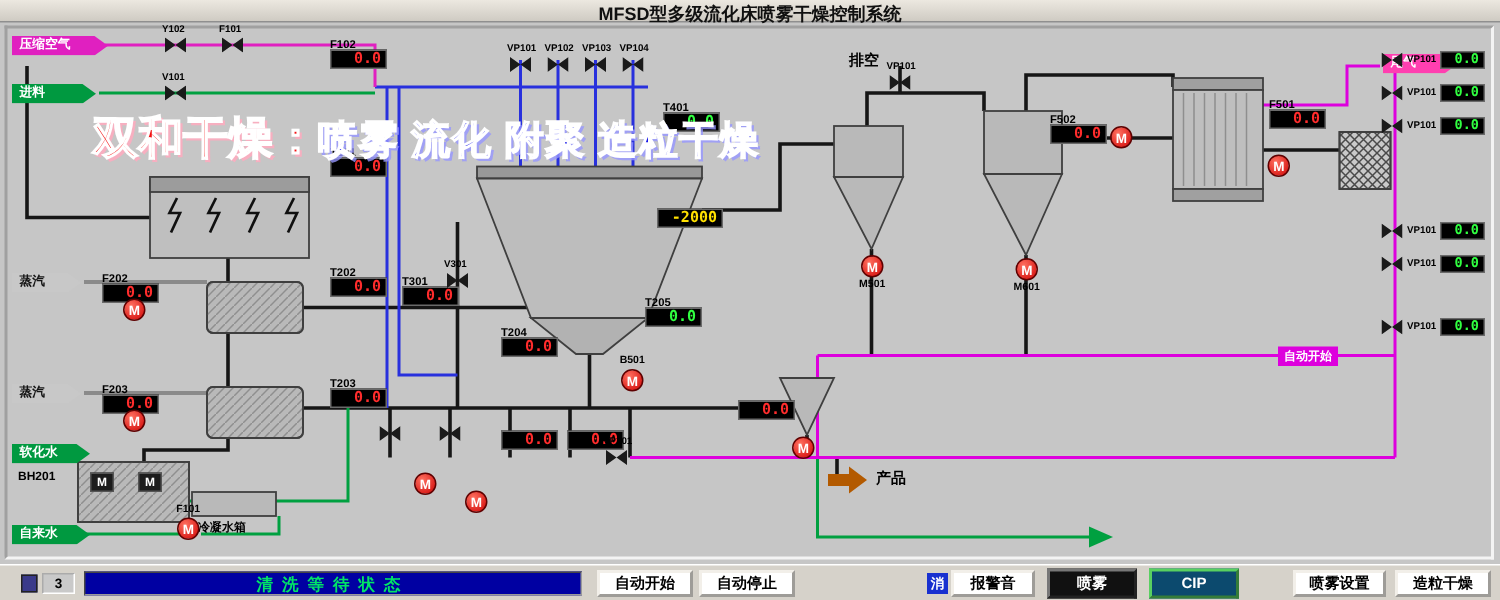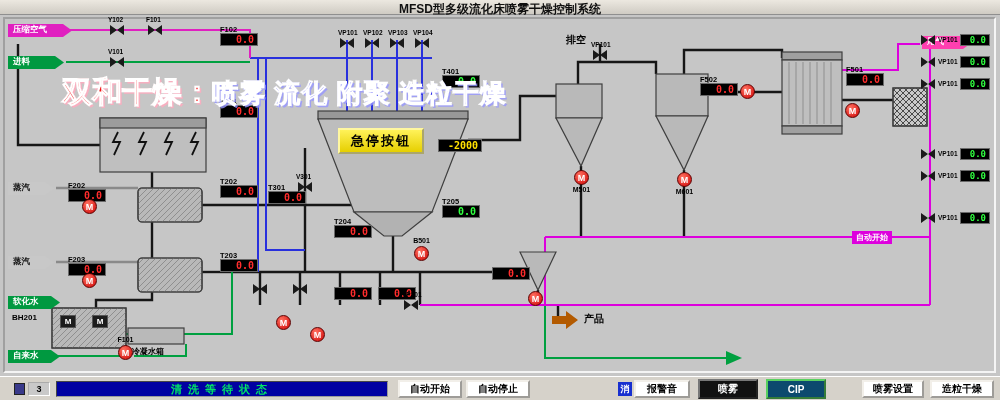--- a/index.html
+++ b/index.html
@@ -208,21 +208,21 @@
       <span>0.0</span>
     </div>
   <div class="lcd green" style="left:442px;top:75px">
       <span class="tg">T401</span>
       <span>0.0</span>
     </div>
   <div class="lcd yellow" style="left:438px;top:139px;width:44px">
       <span class="tg"></span>
       <span>-2000</span>
     </div>
-  <div class="lcd green" style="left:442px;top:205px">
+  <div class="lcd green" style="left:430px;top:205px">
       <span class="tg">T205</span>
       <span>0.0</span>
     </div>
   <div class="lcd red" style="left:334px;top:287px">
       <span class="tg"></span>
       <span>0.0</span>
     </div>
   <div class="lcd red" style="left:378px;top:287px">
       <span class="tg"></span>
       <span>0.0</span>
@@ -418,21 +418,20 @@
     </div>
   <div class="mbox" style="left:92px;top:315px">
       <span>M</span>
     </div>
 
   <span class="tagx" style="left:12px;top:313px">BH201</span>
   <span class="tagx" style="left:132px;top:346px">冷凝水箱</span>
   <span class="biglabel" style="left:566px;top:33px">排空</span>
   <span class="biglabel" style="left:584px;top:312px">产品</span>
 
-  <button class="estop">急停按钮</button>
 
   <div class="watermark">
     <span class="wm-red">双和干燥：</span><span class="wm-blue">喷雾 流化 附聚 造粒干燥</span>
   </div>
 
   <div class="bottombar">
     <div class="sicon"></div>
     <div class="counter">3</div>
     <div class="statusbar">清洗等待状态</div>
     <button class="btn" style="left:398px;top:3px;width:64px">自动开始</button>

